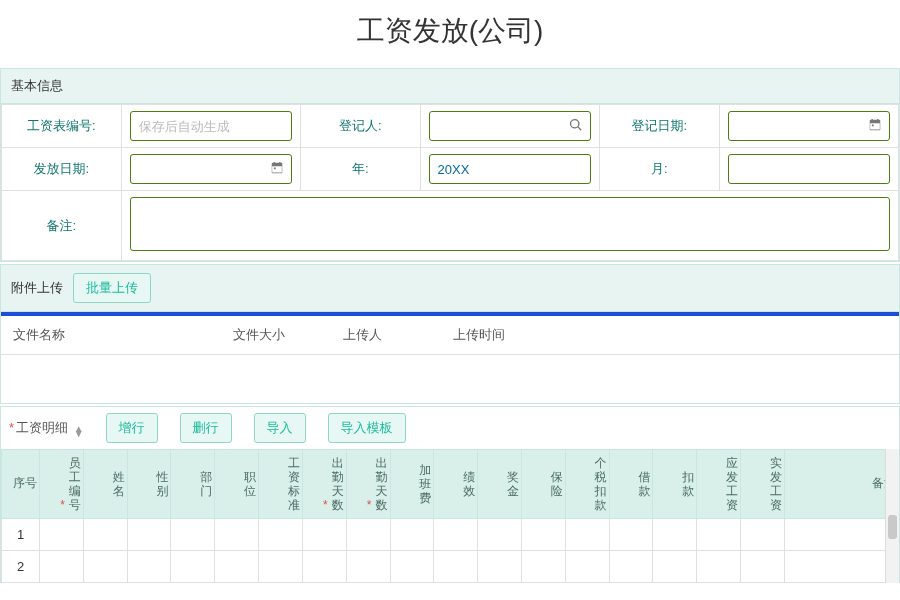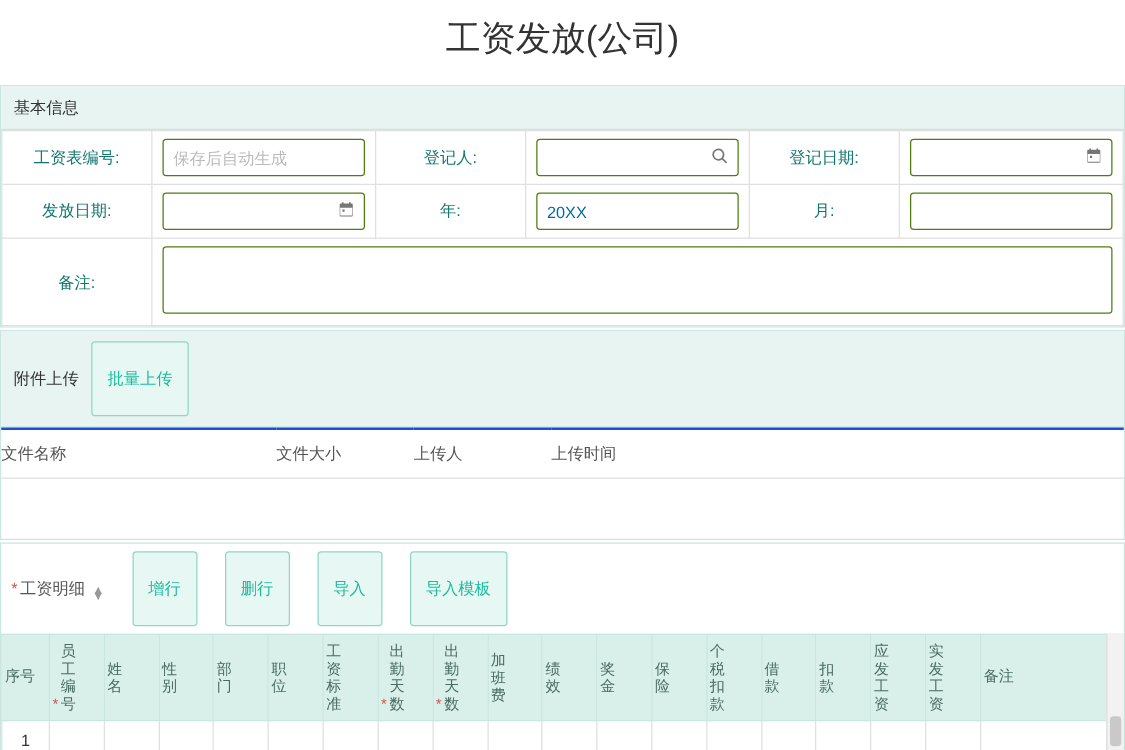--- a/index.html
+++ b/index.html
@@ -9,31 +9,31 @@
 .panel-header { background: #e7f4f1; border-bottom: 1px solid #c9e6e0; padding: 8px 10px; font-size: 13px; display: flex; align-items: center; gap: 10px; }
 .form-table { width: 100%; border-collapse: collapse; }
 .form-table td { border: 1px solid #e0e0e0; padding: 0; vertical-align: middle; }
 .form-table td.label { text-align: center; padding: 10px 8px; background: #fff; width: 120px; color: #0f766e; }
 .form-table td.field { padding: 6px 8px; }
 .input { width: 100%; height: 30px; border: 1px solid #4d7c0f; border-radius: 3px; padding: 0 8px; font-size: 13px; color: #0369a1; background: #fff; }
 .input::placeholder { color: #bbb; }
 .input-group { position: relative; display: flex; align-items: center; }
 .input-group .addon { position: absolute; right: 8px; color: #777; pointer-events: none; }
 textarea.input { height: 54px; padding: 6px 8px; resize: none; }
-.btn { display: inline-block; border: 1px solid #8fd6c6; background: #e7f7f3; color: #1bbc9b; padding: 20px 12px; border-radius: 3px; font-size: 13px; cursor: pointer; }
+.btn { display: inline-block; border: 1px solid #8fd6c6; background: #e7f7f3; color: #1bbc9b; padding: 5px 12px; border-radius: 3px; font-size: 13px; cursor: pointer; }
 .att-table { width: 100%; border-collapse: collapse; }
-.att-table th { text-align: left; font-weight: normal; padding: 10px 0; border-bottom: 1px solid #e0e0e0; border-top: 2px solid #1d4ed8; color: #555; background: #fff; }
+.att-table th { text-align: left; font-weight: normal; padding: 10px 12px; border-bottom: 1px solid #e0e0e0; border-top: 4px solid #1d4ed8; color: #555; background: #fff; }
 .att-body { height: 48px; }
 .detail-header { display: flex; align-items: center; gap: 22px; padding: 6px 8px; }
 .detail-label { color: #555; }
 .req { color: #d9534f; margin-right: 2px; }
 .sort-icon { color: #999; font-size: 10px; margin-left: 2px; display: inline-flex; flex-direction: column; line-height: 5px; }
 .grid-wrap { position: relative; }
 .grid { width: 100%; border-collapse: collapse; table-layout: fixed; }
-.grid th { background: #d9efe9; border: 1px solid #c9e6e0; padding: 6px 2px; font-weight: normal; color: #4a6b63; font-size: 12px; text-align: left; vertical-align: middle; height: 58px; }
+.grid th { background: #d9efe9; border: 1px solid #c9e6e0; padding: 6px 2px; font-weight: normal; color: #4a6b63; font-size: 12px; text-align: right; vertical-align: middle; height: 58px; }
 .grid th .vtext { display: inline-block; width: 14px; line-height: 14px; word-break: break-all; }
 .grid td { border: 1px solid #e0e0e0; height: 32px; text-align: center; background: #fff; }
 .grid .col-seq { width: 38px; }
 .grid .col-remark { width: 114px; }
 .scroll-stub { position: absolute; right: 0; top: 0; bottom: 0; width: 14px; background: #f2f2f2; border-left: 1px solid #ddd; }
 .scroll-thumb { position: absolute; left: 2px; right: 2px; top: 66px; height: 24px; background: #c9c9c9; border-radius: 3px; }
 svg.icon { width: 14px; height: 14px; fill: currentColor; }
 </style>
 </head>
 <body>

